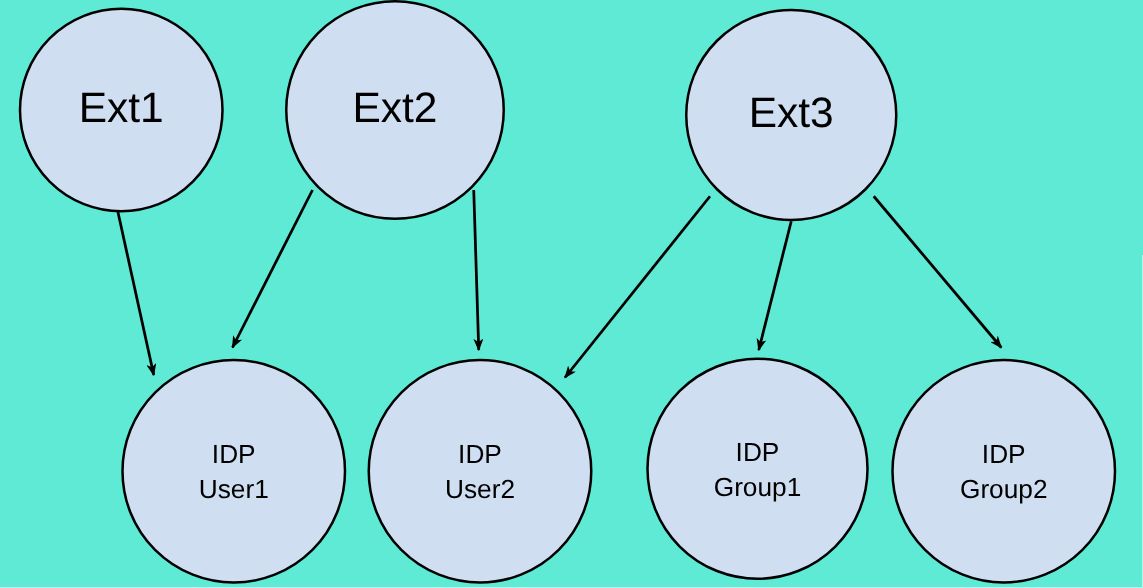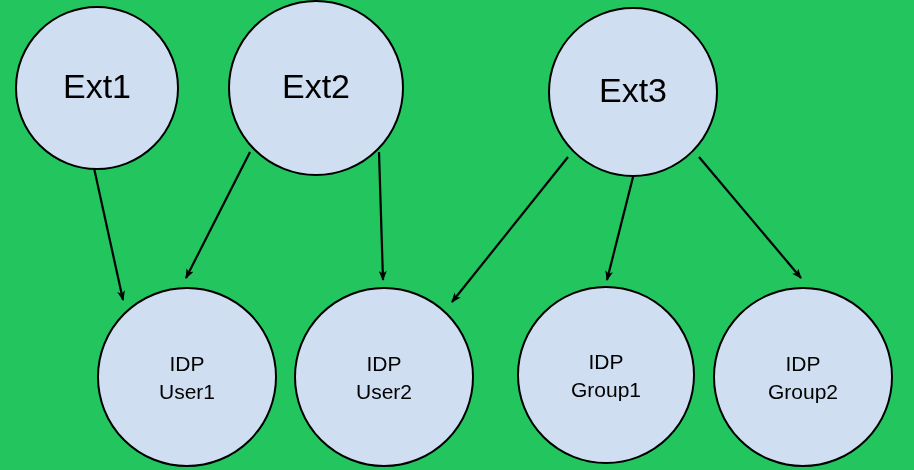--- a/index.html
+++ b/index.html
@@ -11,21 +11,21 @@
   body {
     width: 914px;
     height: 470px;
     overflow: hidden;
     font-family: "Liberation Sans", sans-serif;
   }
   #diagram-root {
     position: relative;
     width: 914px;
     height: 470px;
-    background: #22c55e;
+    background: #5eead4;
   }
   #diagram-svg {
     position: absolute;
     top: 0;
     left: 0;
     width: 914px;
     height: 470px;
     display: block;
   }
   .node-circle {

